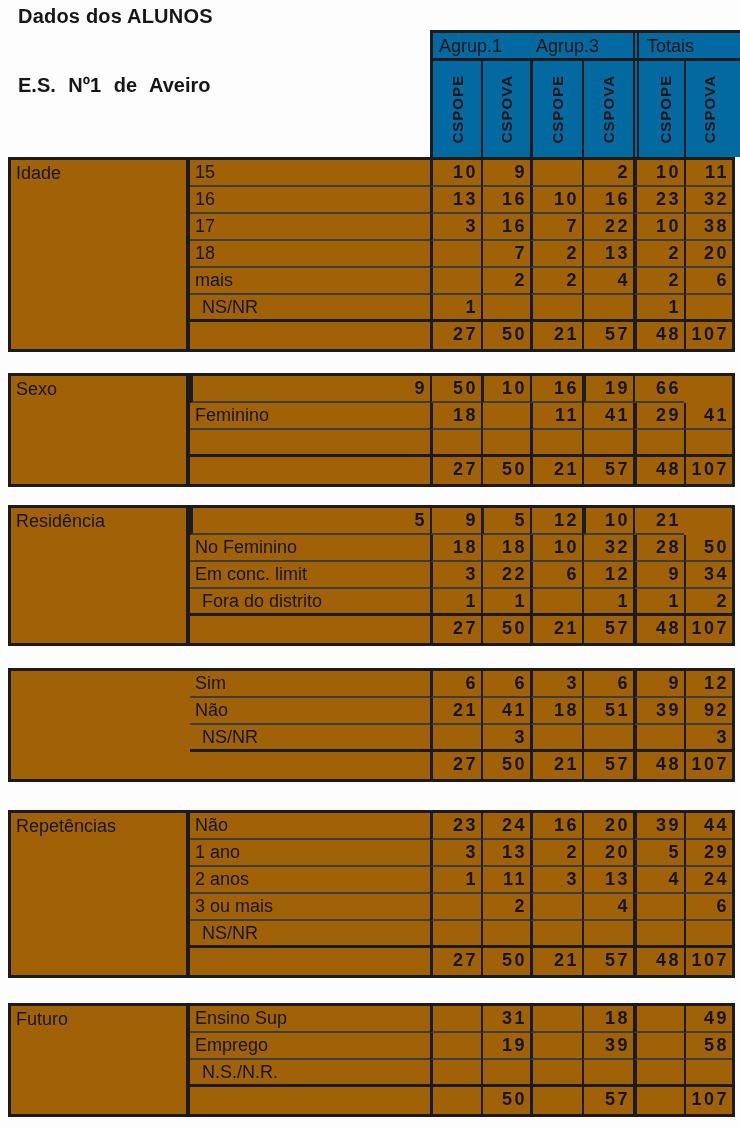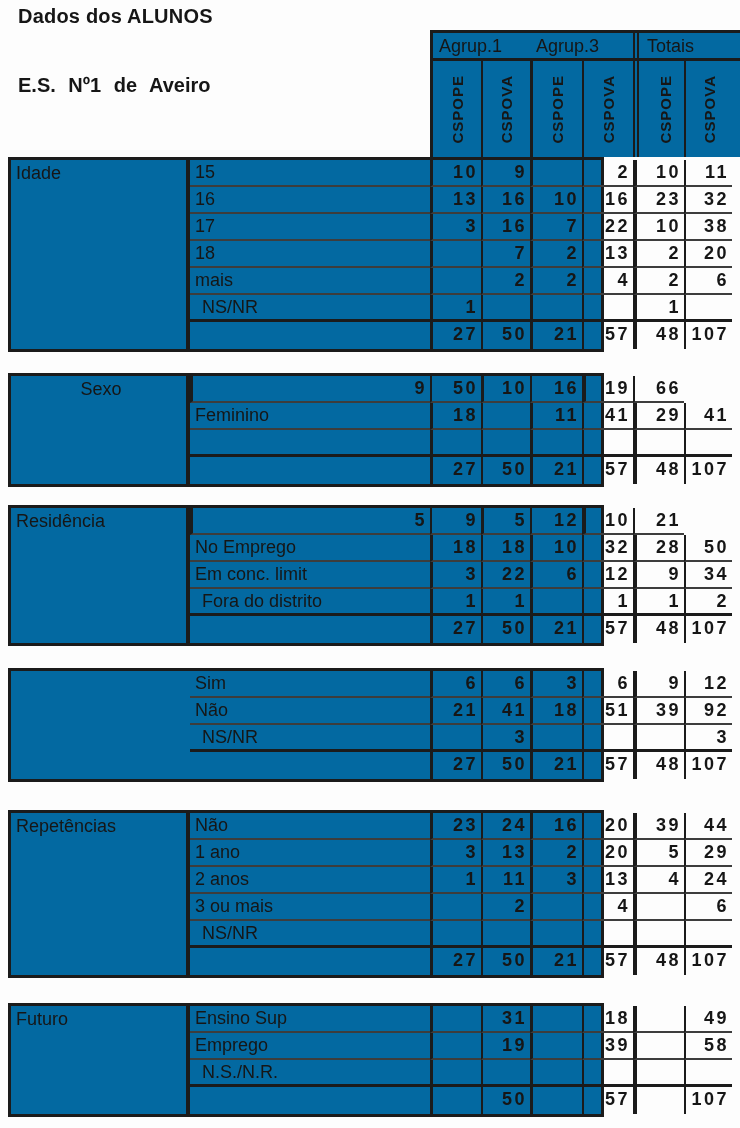--- a/index.html
+++ b/index.html
@@ -27,22 +27,22 @@
   .band-cell { box-sizing:border-box; font-size:18px; padding:3px 0 0 6px; white-space:nowrap; }
   .vrow { display:flex; height:96px; }
   .vcell { box-sizing:border-box; display:flex; align-items:center; justify-content:center; }
   .vtext {
     writing-mode:vertical-rl; transform:rotate(180deg);
     font-size:15px; font-weight:bold; letter-spacing:1px; line-height:1;
   }
 
   
   .section {
-    position:absolute; left:8px; width:596px; box-sizing:border-box;
-    border:3px solid #1b1b1b; background:#0369a1; display:grid;
+    position:absolute; left:8px; width:727px; box-sizing:border-box;
+    border:3px solid #1b1b1b; background:#a16207; display:grid;
   }
   .sec-label {
     grid-column:1; box-sizing:border-box; border-right:4px solid #1b1b1b;
     font-size:18px; padding:3px 0 0 5px; white-space:nowrap;
   }
   .sublabel {
     grid-column:2; box-sizing:border-box;
     font-size:18px; padding:2px 0 0 5px; white-space:nowrap;
   }
   .val {
@@ -140,21 +140,21 @@
         <div class="val bl2 rsep-h"></div>
         <div class="sublabel"></div>
         <div class="val bl3">27</div>
         <div class="val bl2">50</div>
         <div class="val bl3">21</div>
         <div class="val bl2">57</div>
         <div class="val bl4">48</div>
         <div class="val bl2">107</div>
       </div>
       <div class="section" style="top: 373px; height: 114px; grid-template-columns: 179px 240px 51px 49px 52px 51px 51px 48px; grid-template-rows: repeat(4, 27px);">
-        <div class="sec-label" style="grid-row: 1 / span 4; text-align: center;">Sexo</div>
+        <div class="sec-label" style="grid-row: 1 / span 4;">Sexo</div>
         <div class="val bl3 rsep">9</div>
         <div class="val bl2 rsep">50</div>
         <div class="val bl3 rsep">10</div>
         <div class="val bl2 rsep">16</div>
         <div class="val bl4 rsep">19</div>
         <div class="val bl2 rsep">66</div>
         <div class="sublabel rsep">Feminino</div>
         <div class="val bl3 rsep">18</div>
         <div class="val bl2 rsep"></div>
         <div class="val bl3 rsep">11</div>
@@ -177,21 +177,21 @@
         <div class="val bl2">107</div>
       </div>
       <div class="section" style="top: 505px; height: 141px; grid-template-columns: 179px 240px 51px 49px 52px 51px 51px 48px; grid-template-rows: repeat(5, 27px);">
         <div class="sec-label" style="grid-row: 1 / span 5;">Residência</div>
         <div class="val bl3 rsep">5</div>
         <div class="val bl2 rsep">9</div>
         <div class="val bl3 rsep">5</div>
         <div class="val bl2 rsep">12</div>
         <div class="val bl4 rsep">10</div>
         <div class="val bl2 rsep">21</div>
-        <div class="sublabel rsep">No Emprego</div>
+        <div class="sublabel rsep">No Feminino</div>
         <div class="val bl3 rsep">18</div>
         <div class="val bl2 rsep">18</div>
         <div class="val bl3 rsep">10</div>
         <div class="val bl2 rsep">32</div>
         <div class="val bl4 rsep">28</div>
         <div class="val bl2 rsep">50</div>
         <div class="sublabel rsep">Em conc. limit</div>
         <div class="val bl3 rsep">3</div>
         <div class="val bl2 rsep">22</div>
         <div class="val bl3 rsep">6</div>

